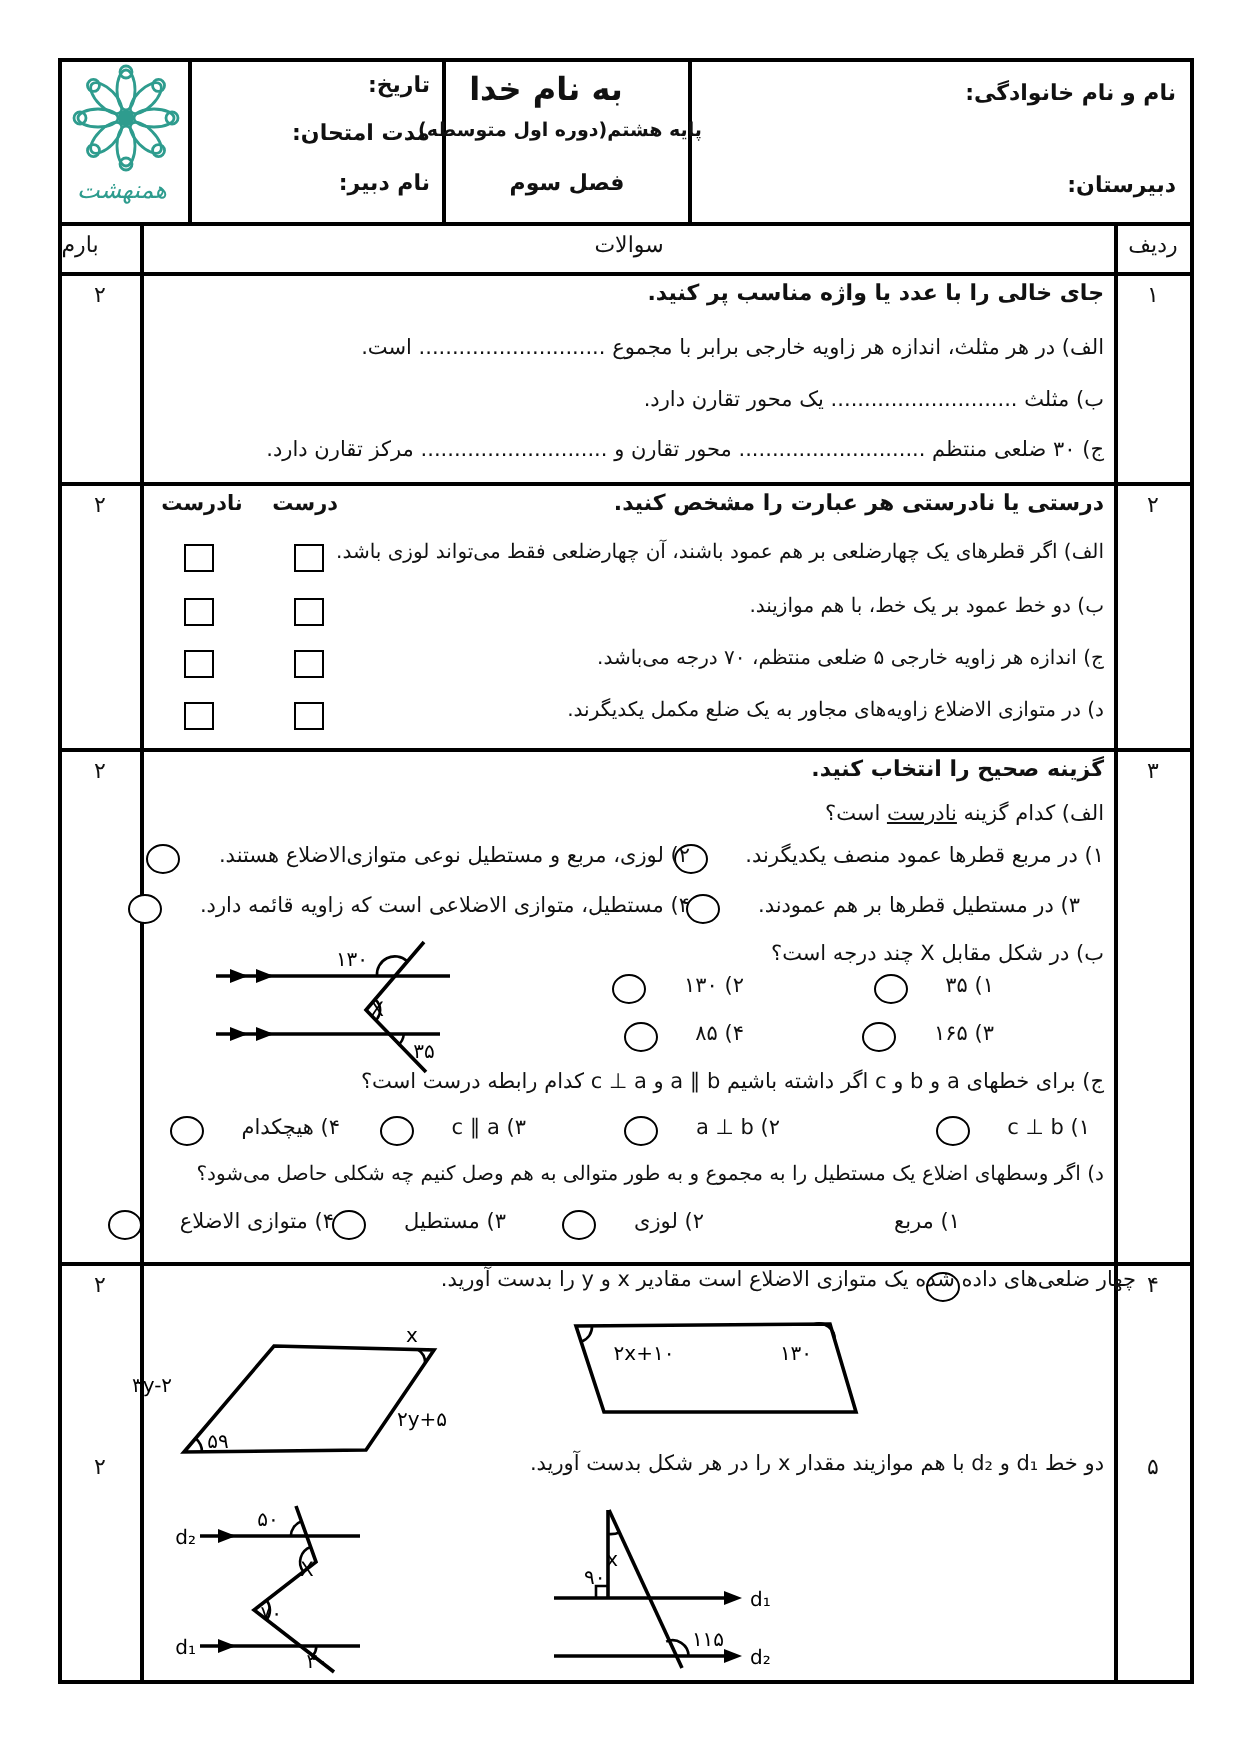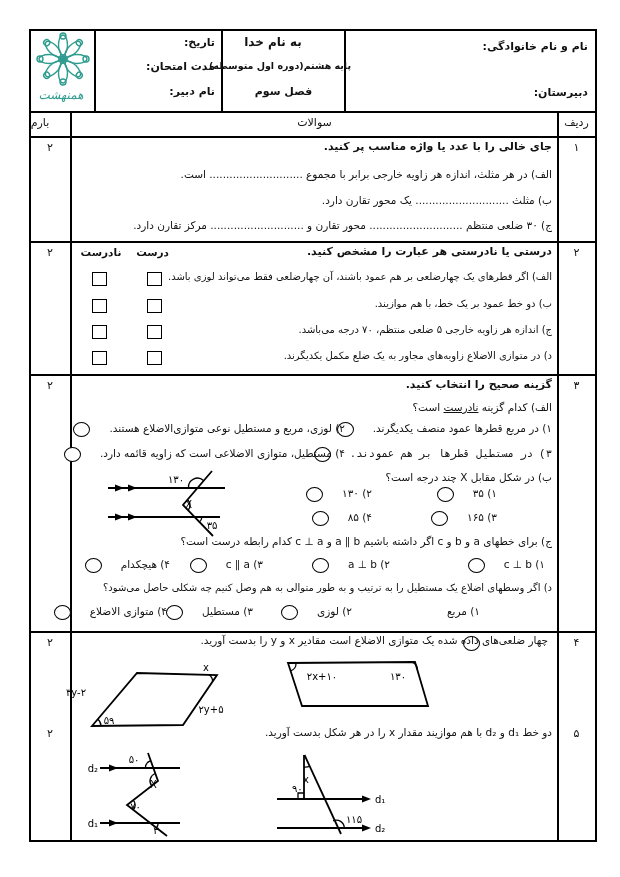--- a/index.html
+++ b/index.html
@@ -39,21 +39,21 @@
   <div class="ln-v" style="left:595px;top:29px;height:813px;"></div>
   <div class="ln-v" style="left:70px;top:111px;height:731px;"></div>
   <div class="ln-v" style="left:557px;top:111px;height:731px;"></div>
   <div class="ln-v" style="left:94px;top:29px;height:84px;"></div>
   <div class="ln-v" style="left:221px;top:29px;height:84px;"></div>
   <div class="ln-v" style="left:344px;top:29px;height:84px;"></div>
 
   <div class="t b" style="right:32px;top:40px;font-size:11px;">نام و نام خانوادگی:</div>
   <div class="t b" style="right:32px;top:86px;font-size:11px;">دبیرستان:</div>
 
-  <div class="t b c" style="left:222px;width:102px;top:35px;font-size:12px;">به نام خدا</div>
+  <div class="t b c" style="left:222px;width:102px;top:35px;font-size:16px;">به نام خدا</div>
   <div class="t b c" style="left:216px;width:135px;top:60px;font-size:9.5px;">پایه هشتم(دوره اول متوسطه)</div>
   <div class="t b c" style="left:222px;width:123px;top:85px;font-size:11px;">فصل سوم</div>
 
   <div class="t b" style="right:405px;top:36px;font-size:11px;">تاریخ:</div>
   <div class="t b" style="right:405px;top:60px;font-size:11px;">مدت امتحان:</div>
   <div class="t b" style="right:405px;top:85px;font-size:11px;text-align:center;">نام دبیر:</div>
 
   <svg style="left:37px;top:32px;" width="52" height="54" viewBox="0 0 52 54">
     <g stroke="#2e9c8e" fill="none" stroke-width="1.4" transform="translate(26,27)">
       <g id="petal">
@@ -116,21 +116,21 @@
   </div>
 
   <div class="opt" style="right:68px;top:422px;">
     <span>۱) در مربع قطرها عمود منصف یکدیگرند.</span>
       <span class="opt-circle"></span>
   </div>
   <div class="opt" style="right:275px;top:422px;">
     <span>۲) لوزی، مربع و مستطیل نوعی متوازی‌الاضلاع هستند.</span>
       <span class="opt-circle"></span>
   </div>
-  <div class="opt" style="right:68px;top:447px;font-family:Liberation Mono, monospace;">
+  <div class="opt" style="right:80px;top:447px;">
     <span>۳) در مستطیل قطرها بر هم عمودند.</span>
       <span class="opt-circle"></span>
   </div>
   <div class="opt" style="right:275px;top:447px;">
     <span>۴) مستطیل، متوازی الاضلاعی است که زاویه قائمه دارد.</span>
       <span class="opt-circle"></span>
   </div>
 
   <div class="t" style="right:68px;top:471px;">ب) در شکل مقابل X چند درجه است؟</div>
 
@@ -185,40 +185,40 @@
   </div>
   <div class="opt" style="right:357px;top:558px;">
     <span>۳) c ∥ a</span>
       <span class="opt-circle"></span>
   </div>
   <div class="opt" style="right:450px;top:558px;">
     <span>۴) هیچکدام</span>
       <span class="opt-circle"></span>
   </div>
 
-  <div class="t sm" style="right:68px;top:582px;">د) اگر وسطهای اضلاع یک مستطیل را به ترتیب و به طور متوالی به هم وصل کنیم چه شکلی حاصل می‌شود؟</div>
+  <div class="t sm" style="right:68px;top:582px;">د) اگر وسطهای اضلاع یک مستطیل را به مجموع و به طور متوالی به هم وصل کنیم چه شکلی حاصل می‌شود؟</div>
 
   <div class="opt" style="right:140px;top:605px;flex-direction:column;">
     <span>۱) مربع</span>
       <span class="opt-circle"></span>
   </div>
   <div class="opt" style="right:268px;top:605px;">
     <span>۲) لوزی</span>
       <span class="opt-circle"></span>
   </div>
   <div class="opt" style="right:367px;top:605px;">
     <span>۳) مستطیل</span>
       <span class="opt-circle"></span>
   </div>
   <div class="opt" style="right:453px;top:605px;">
     <span>۴) متوازی الاضلاع</span>
       <span class="opt-circle"></span>
   </div>
 
-  <div class="t" style="right:72px;top:634px;">چهار ضلعی‌های داده شده یک متوازی الاضلاع است مقادیر x و y را بدست آورید.</div>
+  <div class="t" style="right:52px;top:634px;">چهار ضلعی‌های داده شده یک متوازی الاضلاع است مقادیر x و y را بدست آورید.</div>
 
   <svg style="left:270px;top:653px;" width="170" height="62" viewBox="0 0 170 62">
     <polygon points="18,10 145,9 158,53 32,53" fill="none" stroke="#000" stroke-width="1.8"></polygon>
     <g stroke="#000" stroke-width="1.3" fill="none">
       <path d="M26,9.9 A8,8 0 0 1 20.6,17.9"></path>
       <path d="M137,9.1 A8,8 0 0 1 147.4,16.8"></path>
     </g>
     <text x="52" y="27" text-anchor="middle" style="direction:ltr">۲x+۱۰</text>
     <text x="128" y="27" text-anchor="middle" style="direction:ltr">۱۳۰</text>
   </svg>

